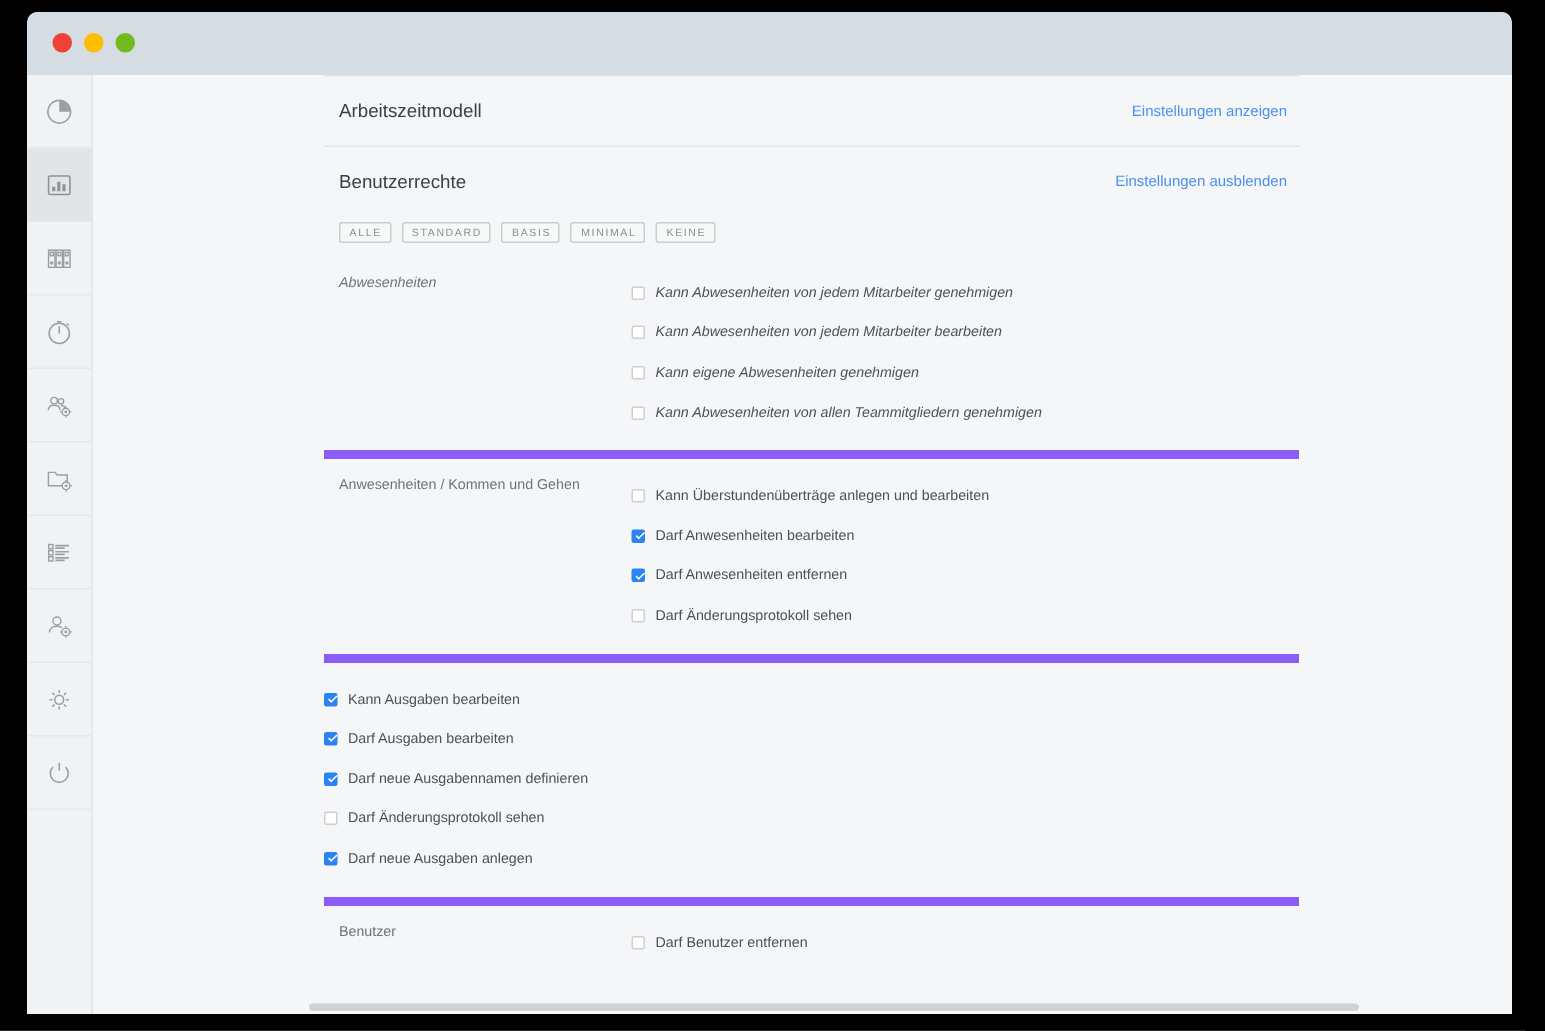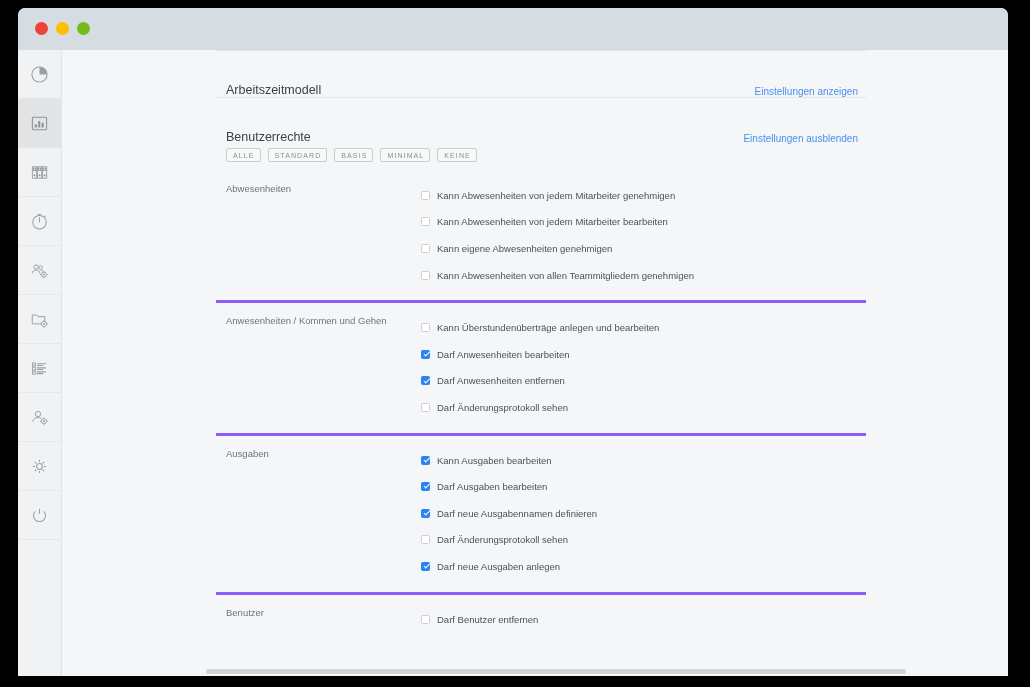--- a/index.html
+++ b/index.html
@@ -76,21 +76,21 @@
   .card {
     position: absolute;
     left: 154px; top: 0px;
     width: 650px;
     background: #f5f6f7;
   }
 
   .rule { height: 1px; background: #e3e5e7; }
 
   .card-head {
-    display: flex; align-items: flex-end; justify-content: space-between;
+    display: flex; align-items: center; justify-content: space-between;
     height: 46px;
     padding: 0 8px 0 10px;
   }
   .card-head .h-title {
     font-size: 12.5px; color: #3d4044; font-weight: 400;
   }
   .link {
     font-size: 10px; color: #4a90f0; cursor: pointer;
   }
 
@@ -108,23 +108,23 @@
     letter-spacing: 1.1px;
     padding: 3px 5px 2px 6px;
     line-height: 1;
     cursor: pointer;
   }
 
   
   .group {
     display: flex;
     padding: 11px 0 12px 0;
-    border-top: 3px solid #8b5cf6;
-  }
-  .group:first-of-type { border-top: none; }
+    border-top: 6px solid #8b5cf6;
+  }
+  .group:first-of-type { border-top: none; font-style: italic; }
   .group-label {
     width: 205px;
     flex: none;
     padding-left: 10px;
     font-size: 9.5px;
     color: #6f7479;
     padding-top: 1px;
   }
   .group-items { flex: 1; }
 
@@ -374,21 +374,20 @@
                   <div class="cbox on"></div>
                   <div class="cblabel">Darf Anwesenheiten entfernen</div>
                 </div>
                 <div class="cbrow">
                   <div class="cbox off"></div>
                   <div class="cblabel">Darf Änderungsprotokoll sehen</div>
                 </div>
               </div>
             </div>
             <div class="group">
-              <div class="group-label">Ausgaben</div>
               <div class="group-items">
                 <div class="cbrow">
                   <div class="cbox on"></div>
                   <div class="cblabel">Kann Ausgaben bearbeiten</div>
                 </div>
                 <div class="cbrow">
                   <div class="cbox on"></div>
                   <div class="cblabel">Darf Ausgaben bearbeiten</div>
                 </div>
                 <div class="cbrow">

